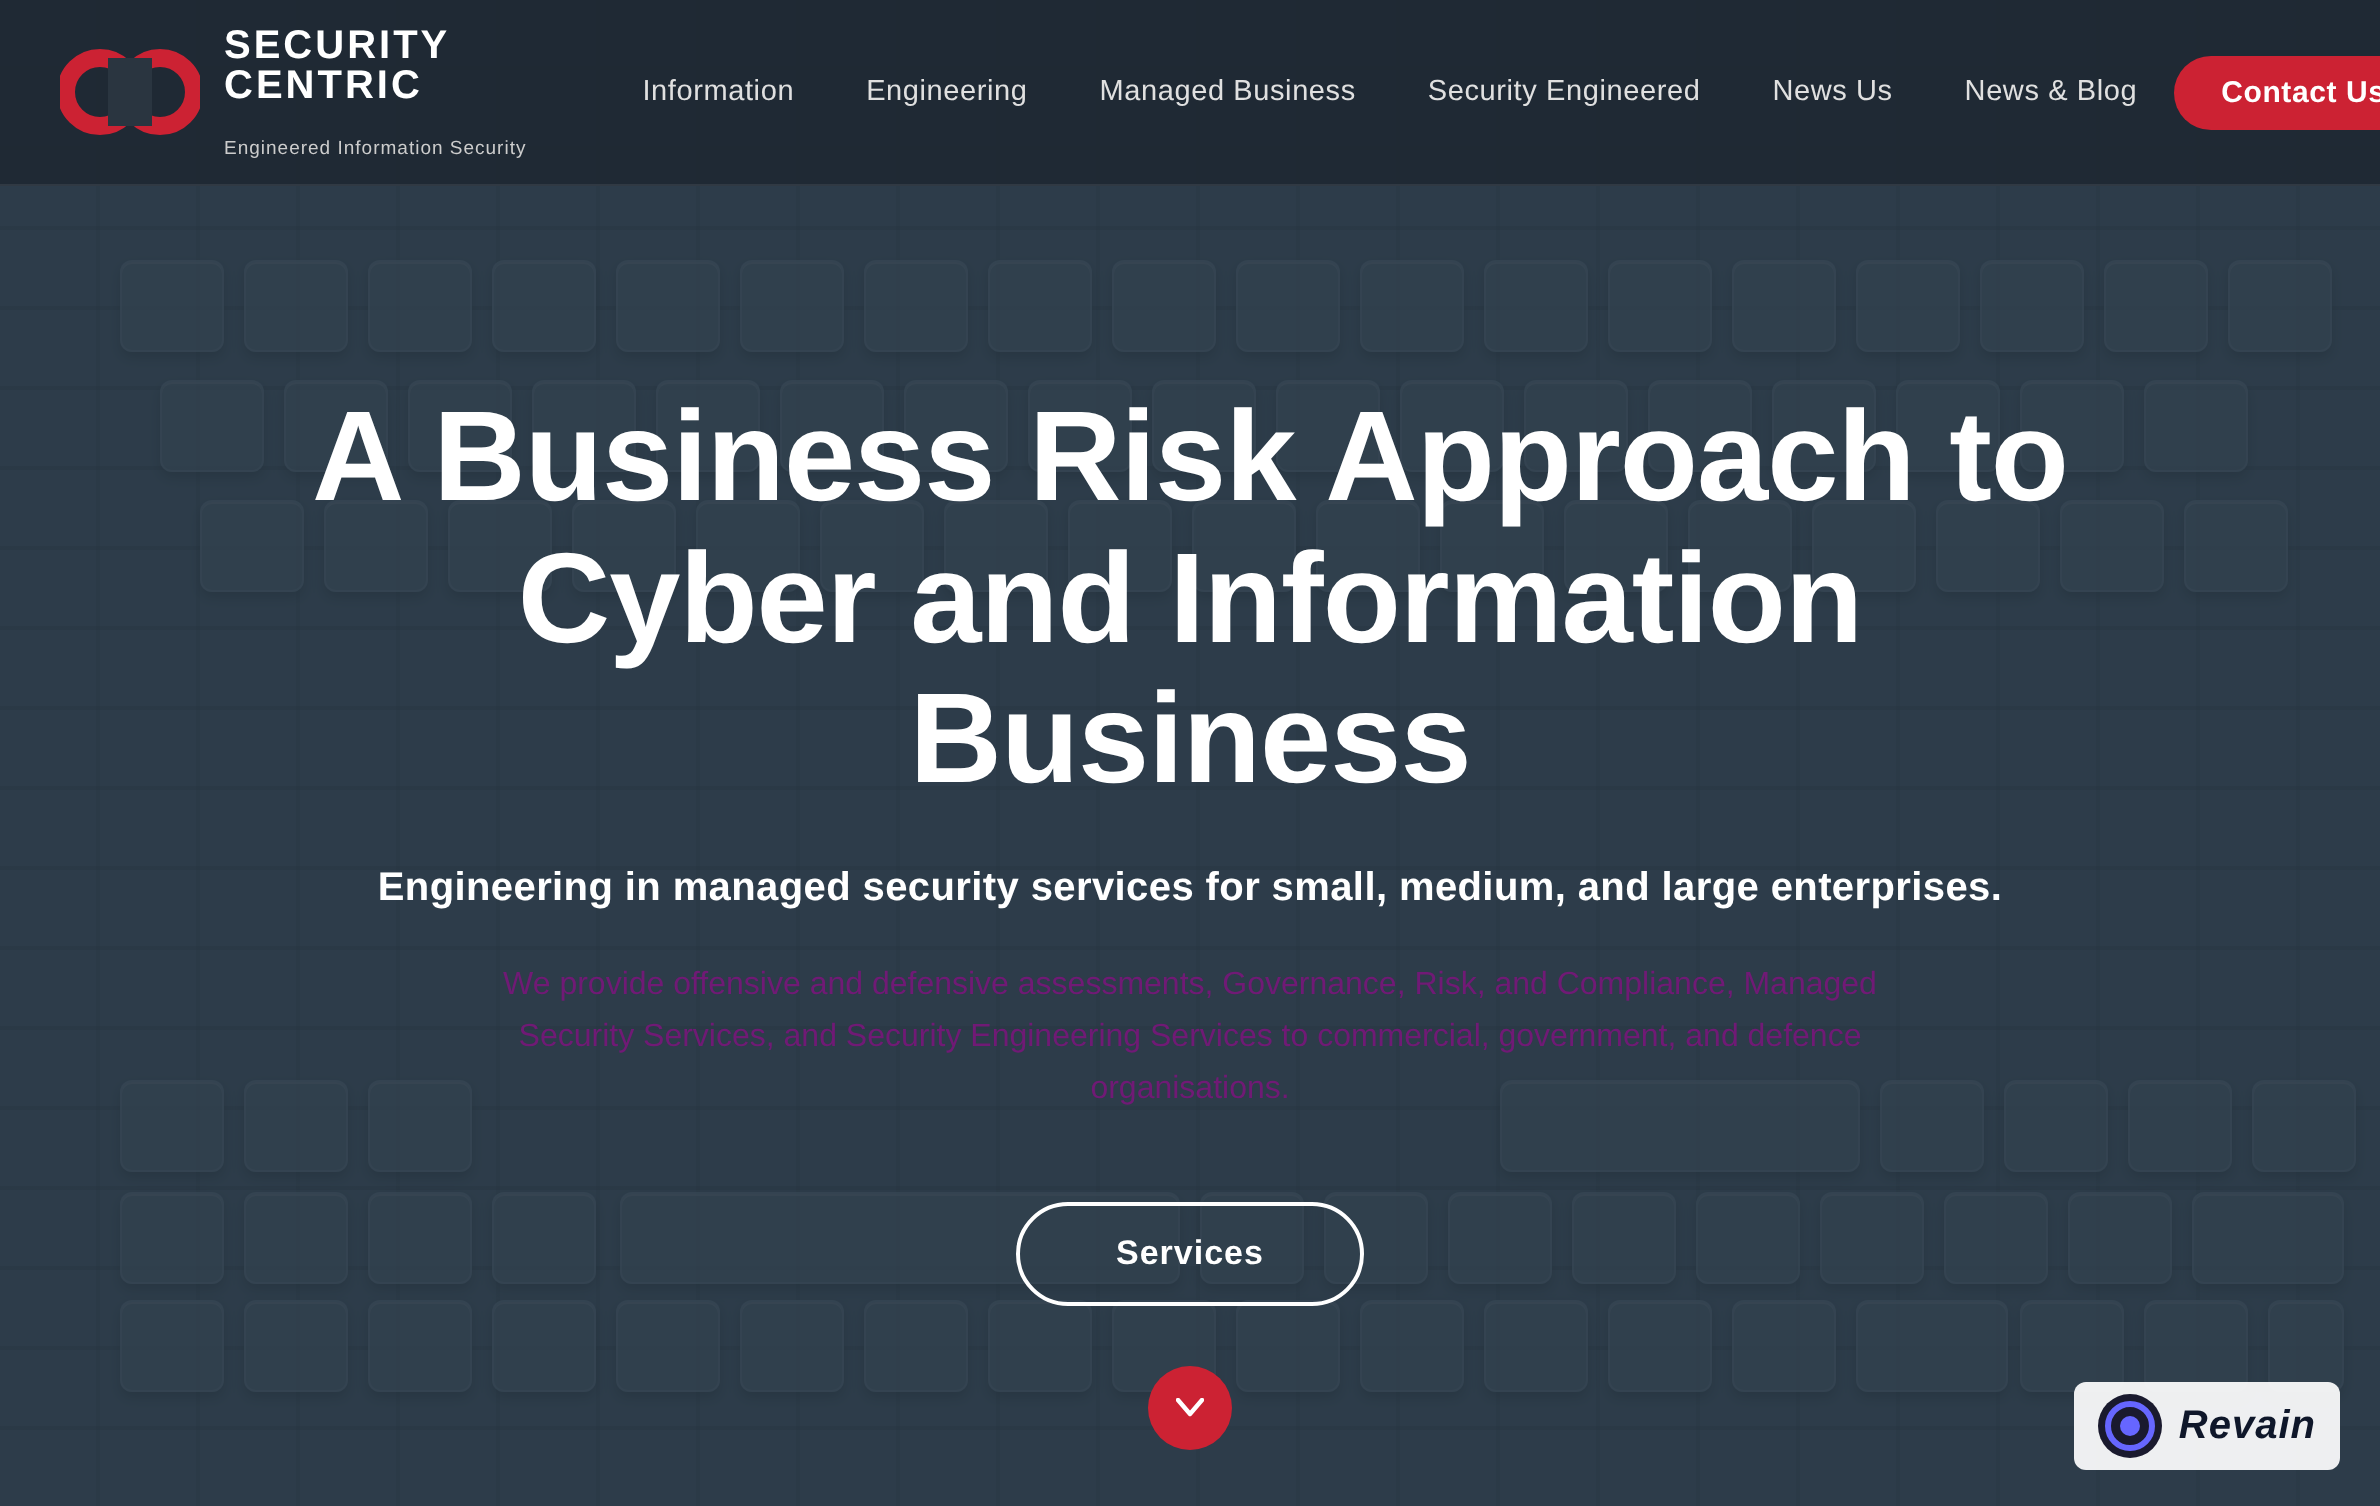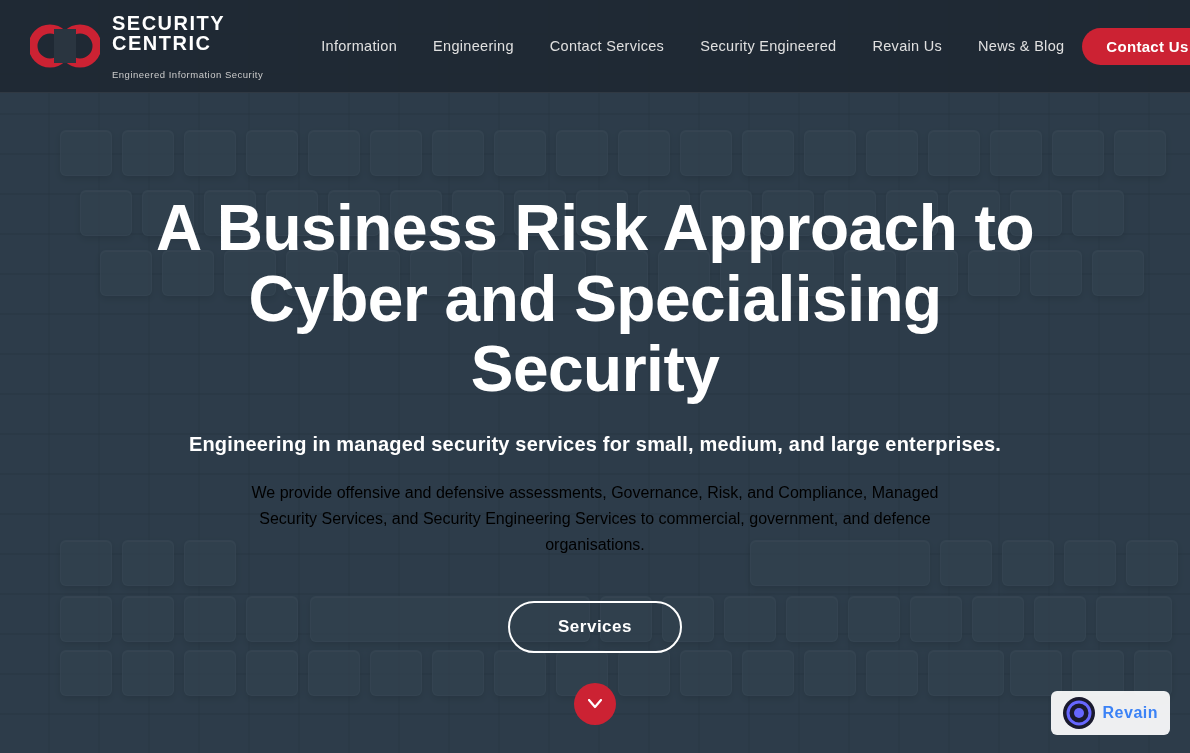--- a/index.html
+++ b/index.html
@@ -181,21 +181,21 @@
 
     .hero-subtitle {
       color: #ffffff;
       font-size: 20px;
       font-weight: 700;
       margin-bottom: 24px;
       letter-spacing: 0.2px;
     }
 
     .hero-description {
-      color: #000000;
+      color: #701a75;
       font-size: 16px;
       line-height: 1.65;
       max-width: 720px;
       margin-bottom: 42px;
     }
 
     .services-btn {
       background: transparent;
       color: #ffffff;
       border: 2px solid #ffffff;
@@ -241,24 +241,25 @@
       border-radius: 6px;
       padding: 6px 12px;
     }
 
     .revain-icon {
       width: 32px;
       height: 32px;
     }
 
     .revain-text {
-      font-size: 16px;
+      font-size: 20px;
       font-weight: 700;
-      color: #3b82f6;
+      color: #0f172a;
       letter-spacing: 0.5px;
+      font-style: italic;
     }
   </style>
 </head>
 <body>
 
 <div class="bg-overlay"></div>
 <div class="bg-texture"></div>
 
 <div class="bg-keys">
 
@@ -376,34 +377,34 @@
         <span>SECURITY</span><br>
         <span>CENTRIC</span>
       </span>
       <span class="logo-tagline">Engineered Information Security</span>
     </div>
   </div>
 
   <div class="nav-links">
     <a class="nav-link">Information</a>
     <a class="nav-link">Engineering</a>
-    <a class="nav-link">Contact Services</a>
+    <a class="nav-link">Managed Business</a>
     <a class="nav-link">Security Engineered</a>
-    <a class="nav-link">Revain Us</a>
+    <a class="nav-link">News Us</a>
     <a class="nav-link">News &amp; Blog</a>
   </div>
 
   <div class="nav-right">
     <button class="contact-btn">Contact Us</button>
 
   </div>
 </nav>
 
 <section class="hero">
-  <h1 class="hero-title">A Business Risk Approach to Cyber and Specialising Security</h1>
+  <h1 class="hero-title">A Business Risk Approach to Cyber and Information Business</h1>
   <p class="hero-subtitle">Engineering in managed security services for small, medium, and large enterprises.</p>
   <p class="hero-description">We provide offensive and defensive assessments, Governance, Risk, and Compliance, Managed Security Services, and Security Engineering Services to commercial, government, and defence organisations.</p>
   <button class="services-btn">Services</button>
 </section>
 
 <button class="scroll-down-btn">
   <svg width="14" height="10" viewBox="0 0 14 10" fill="none" xmlns="http://www.w3.org/2000/svg">
     <path d="M1 1L7 8L13 1" stroke="white" stroke-width="2.2" stroke-linecap="round" stroke-linejoin="round"></path>
   </svg>
 </button>

